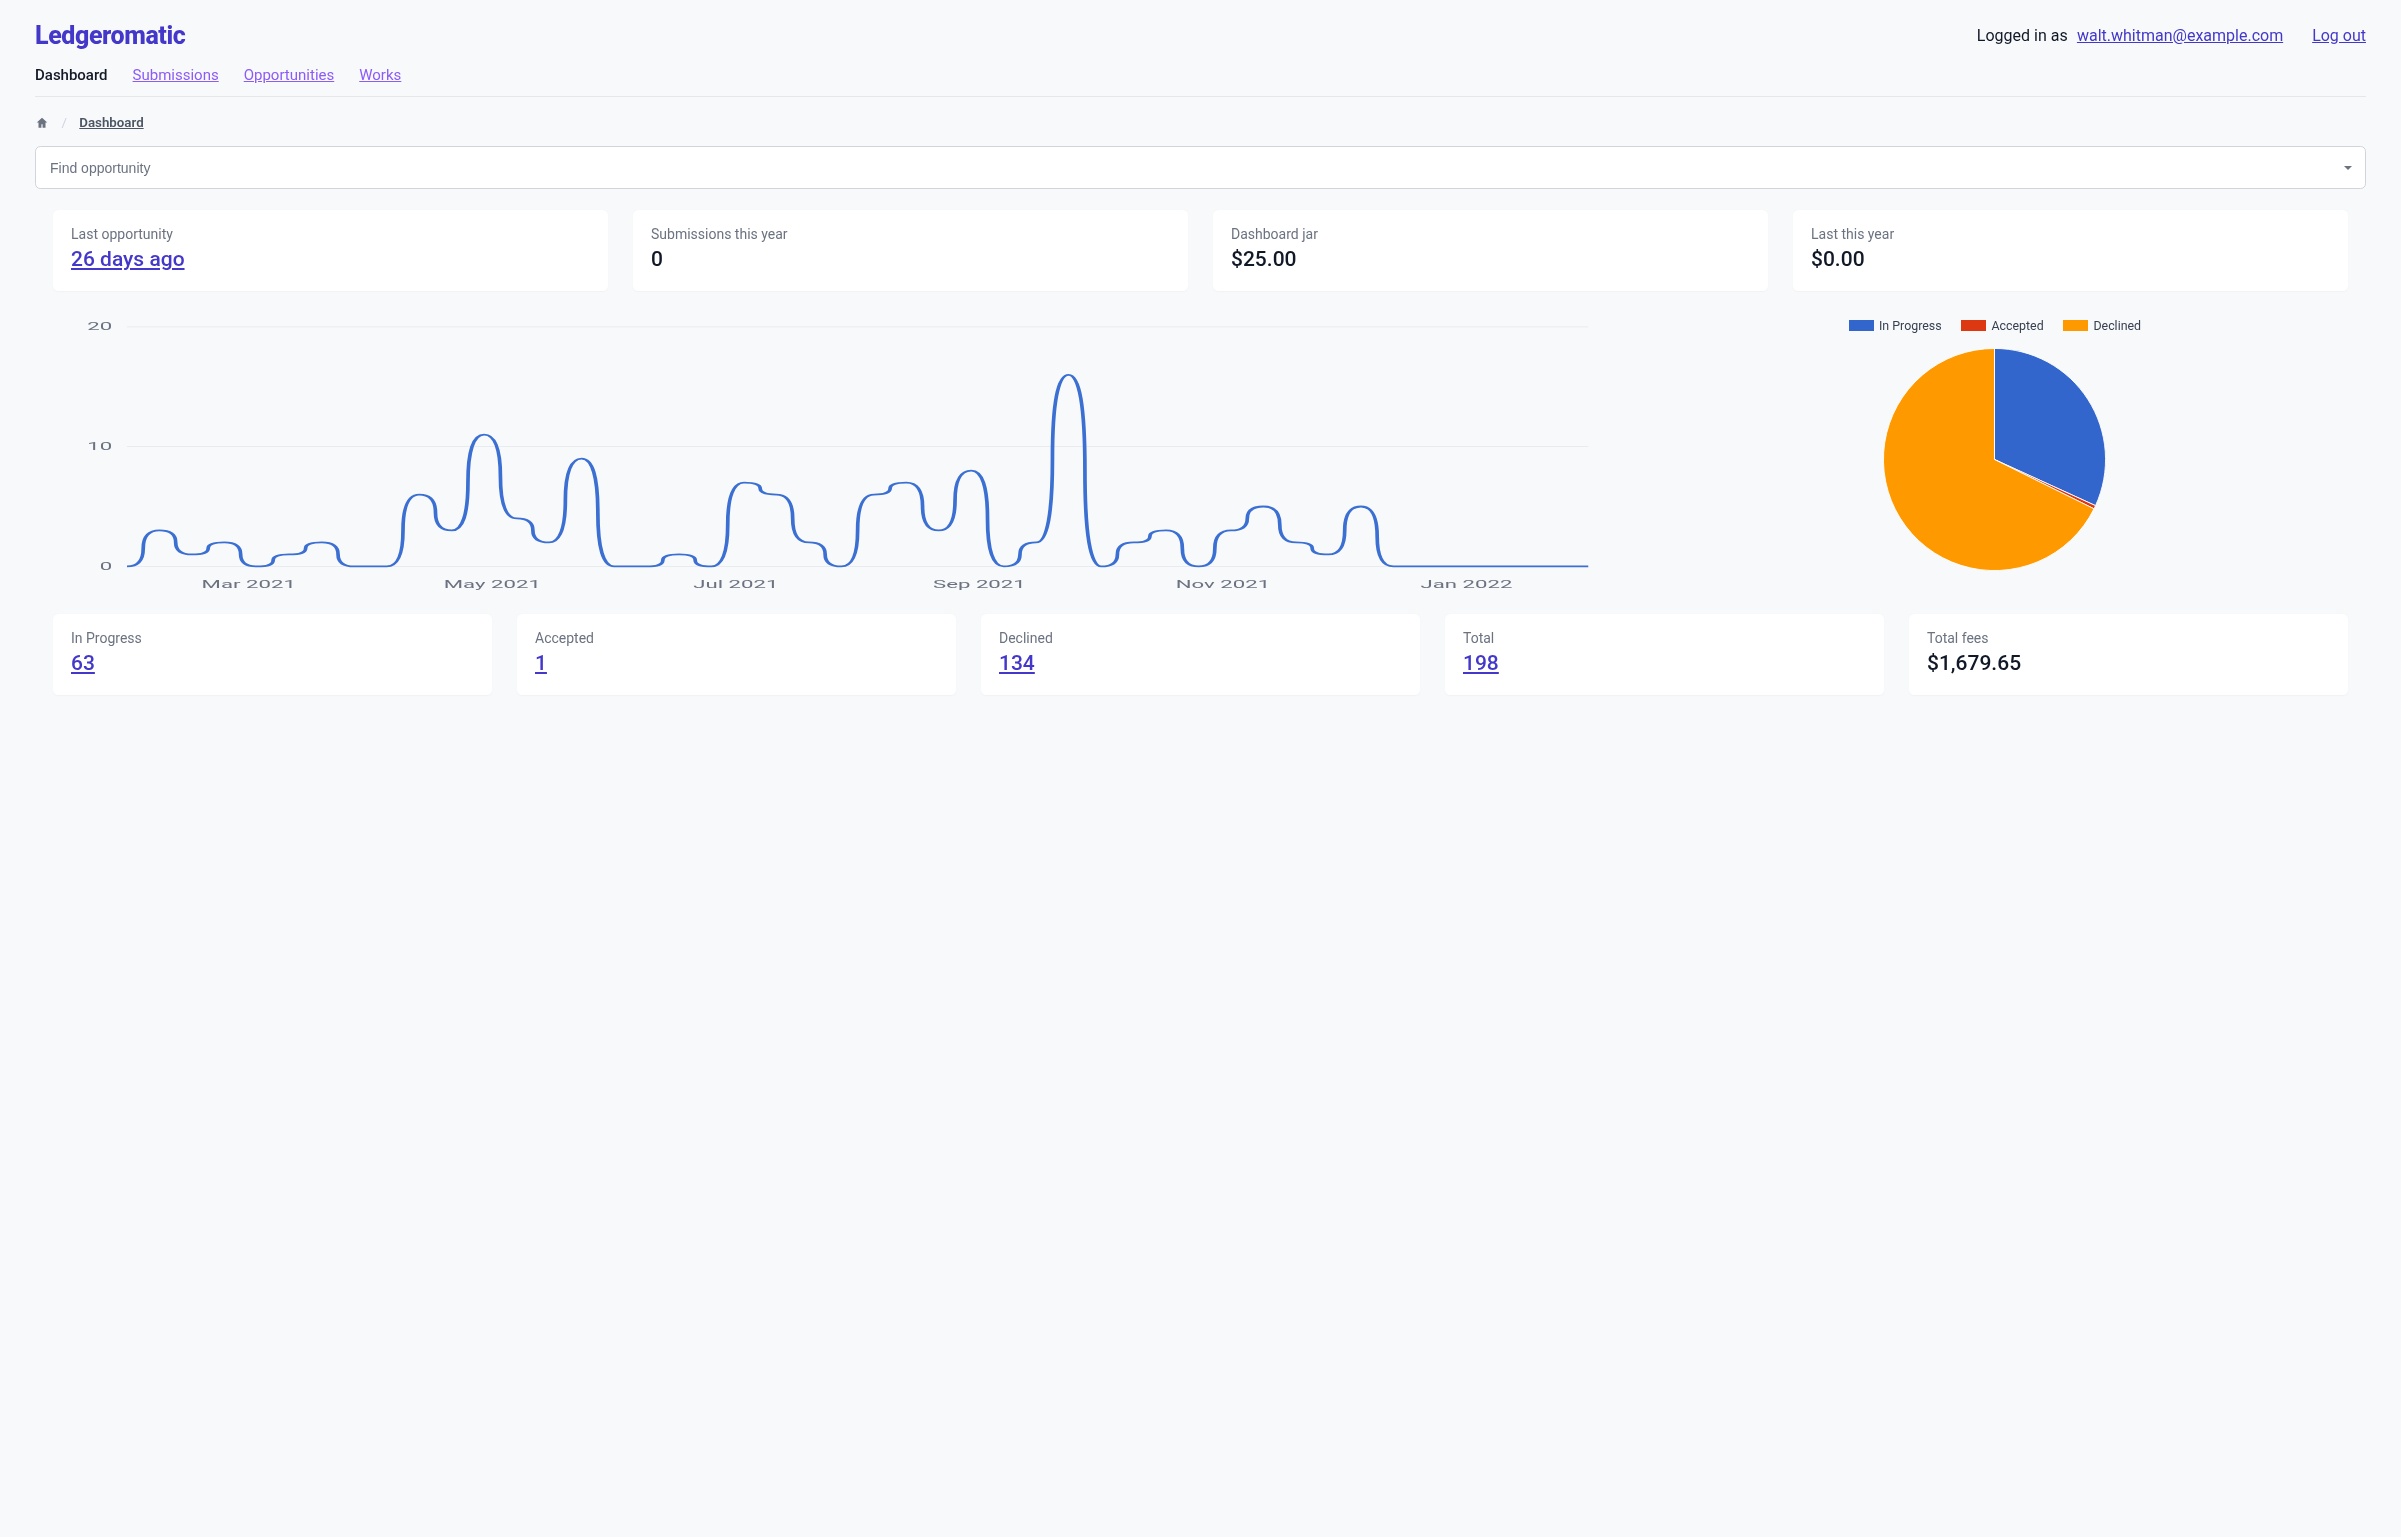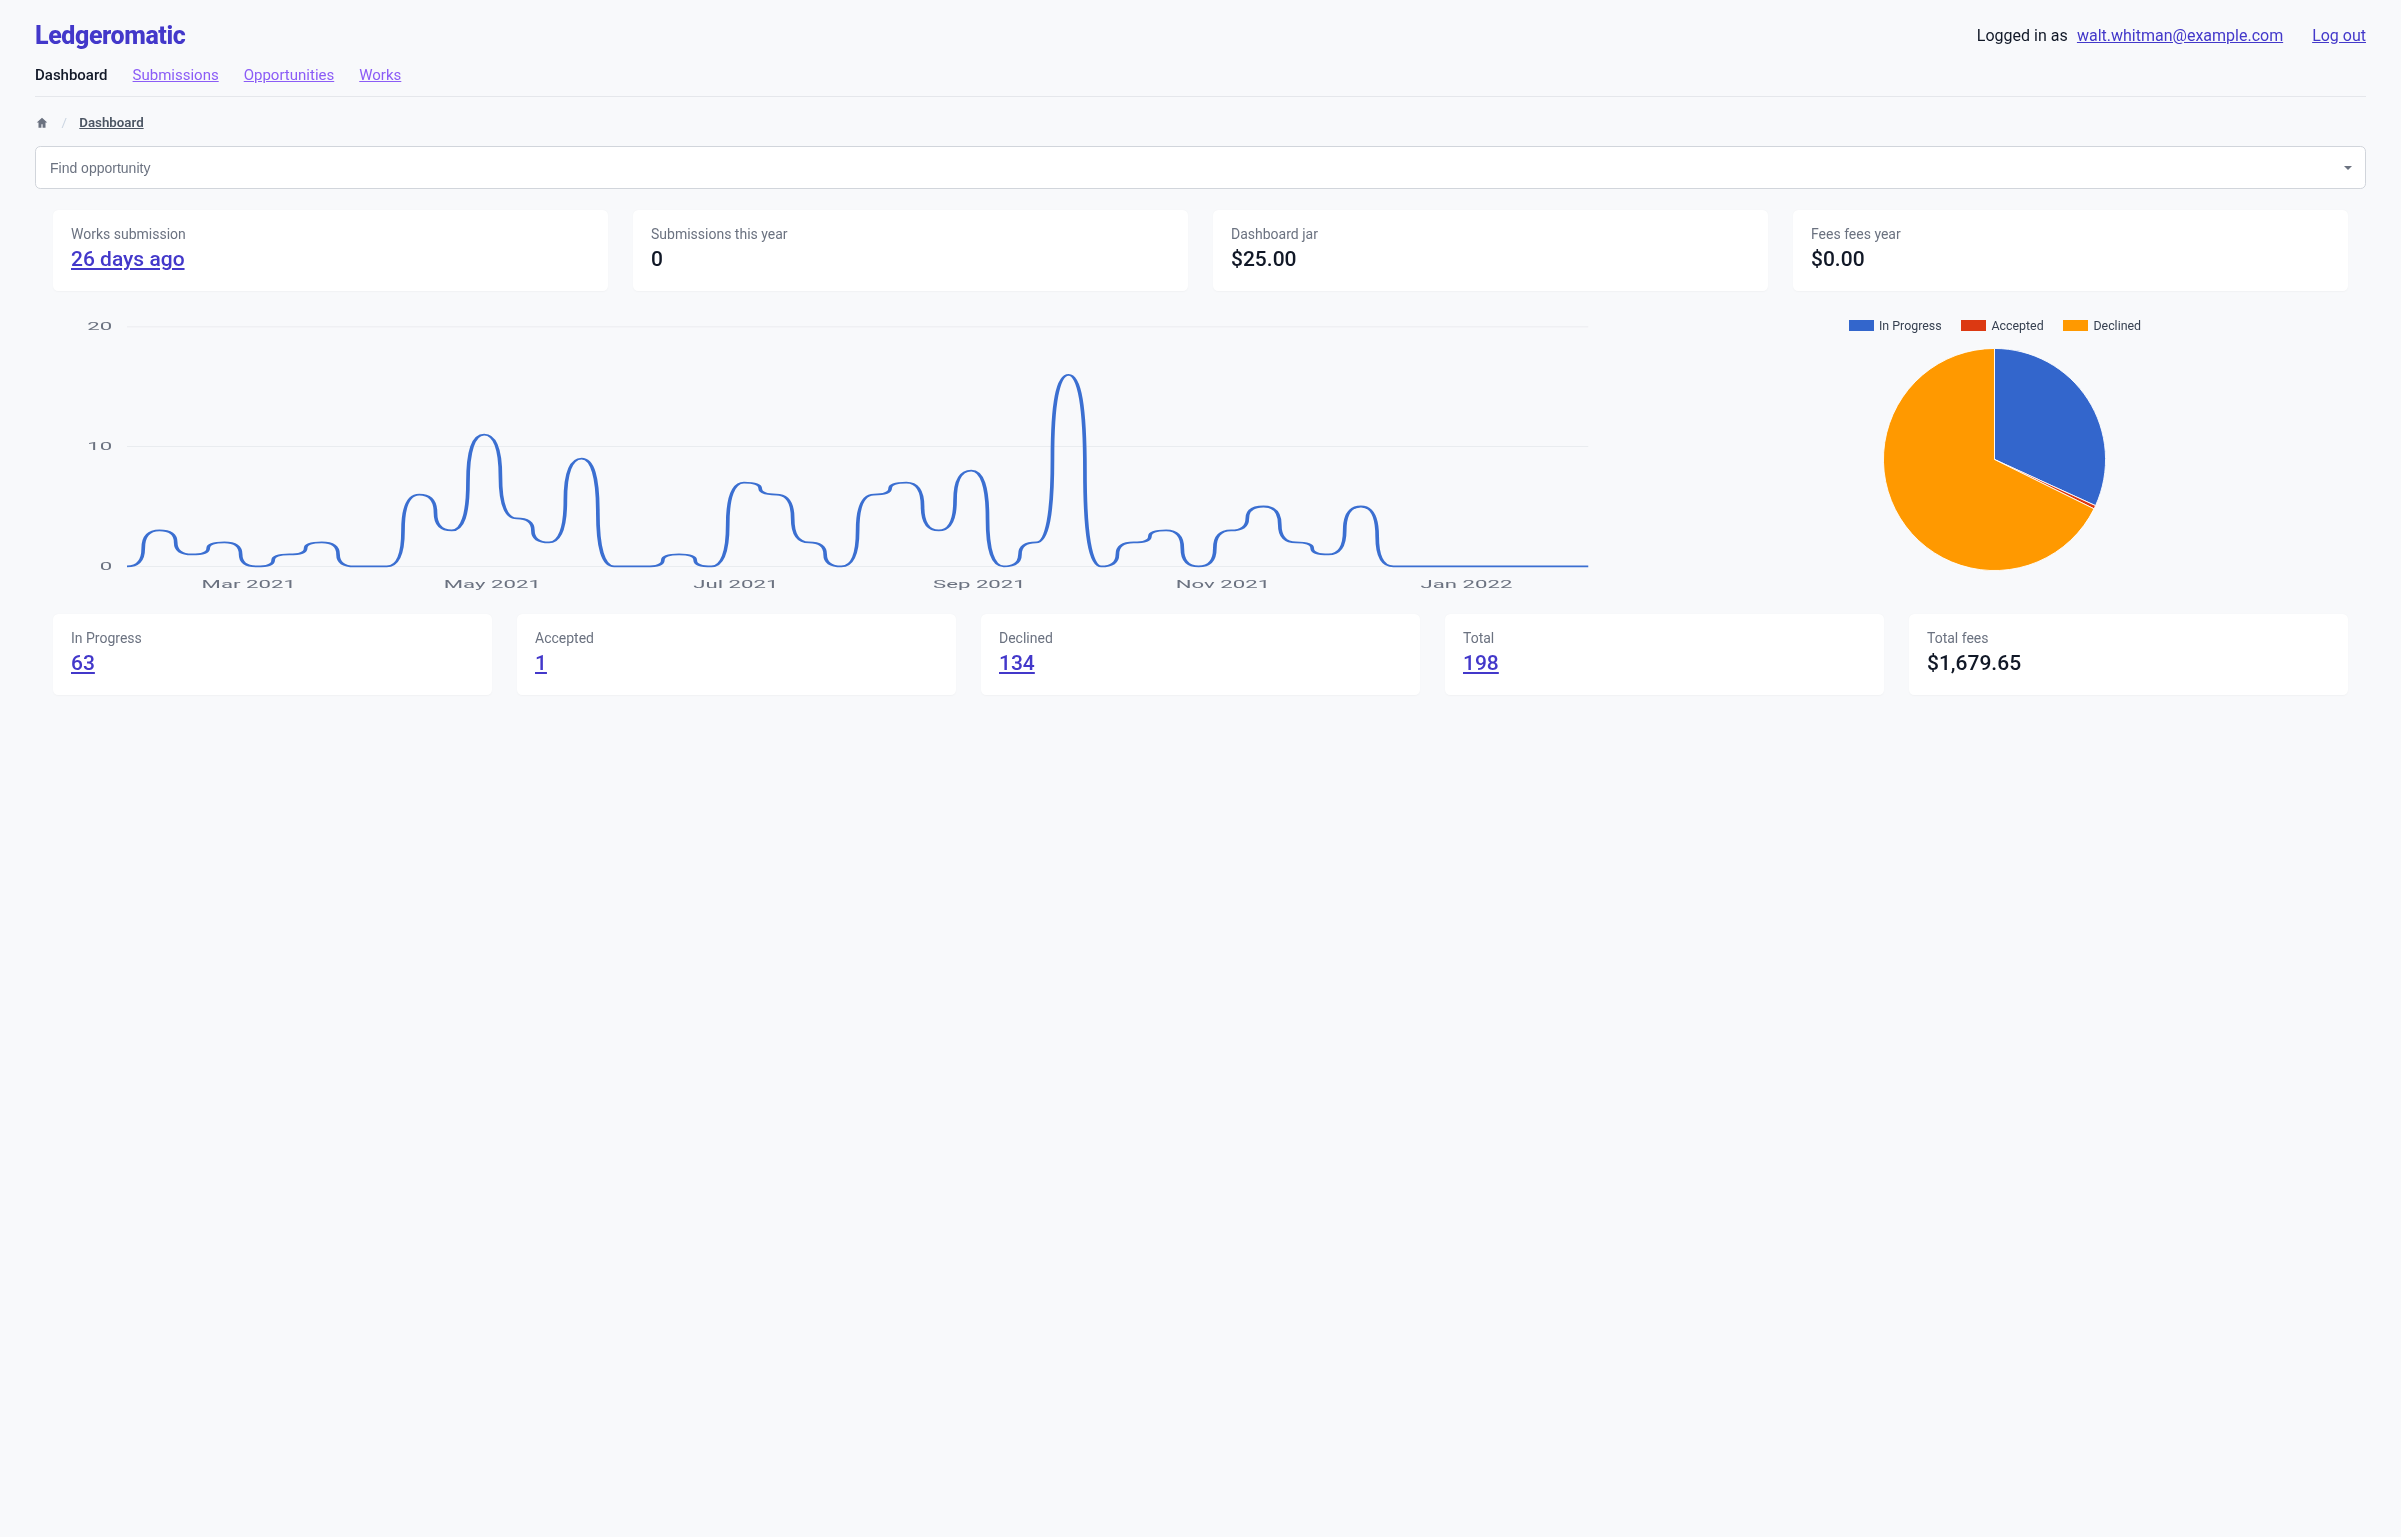--- a/index.html
+++ b/index.html
@@ -128,33 +128,33 @@
     <span class="crumb">Dashboard</span>
   </div>
 
   <div class="search-wrap">
     <input class="search-input" placeholder="Find opportunity" style="">
     <span class="caret"></span>
   </div>
 
   <div class="cards-row">
     <div class="card">
-      <div class="card-label">Works submission</div>
+      <div class="card-label">Last opportunity</div>
       <div class="card-value link">26 days ago</div>
     </div>
     <div class="card">
       <div class="card-label">Submissions this year</div>
       <div class="card-value">0</div>
     </div>
     <div class="card">
       <div class="card-label">Dashboard jar</div>
       <div class="card-value">$25.00</div>
     </div>
     <div class="card">
-      <div class="card-label">Fees fees year</div>
+      <div class="card-label">Last this year</div>
       <div class="card-value">$0.00</div>
     </div>
   </div>
 
   <div class="charts-row">
     <div class="line-chart">
       <svg class="line-svg" id="line-svg" viewBox="0 0 840 310" preserveAspectRatio="none">
           <line class="grid-line" x1="40" y1="280" x2="830" y2="280"></line>
           <text class="axis-label" x="32" y="284" text-anchor="end">0</text>
           <line class="grid-line" x1="40" y1="145" x2="830" y2="145"></line>

